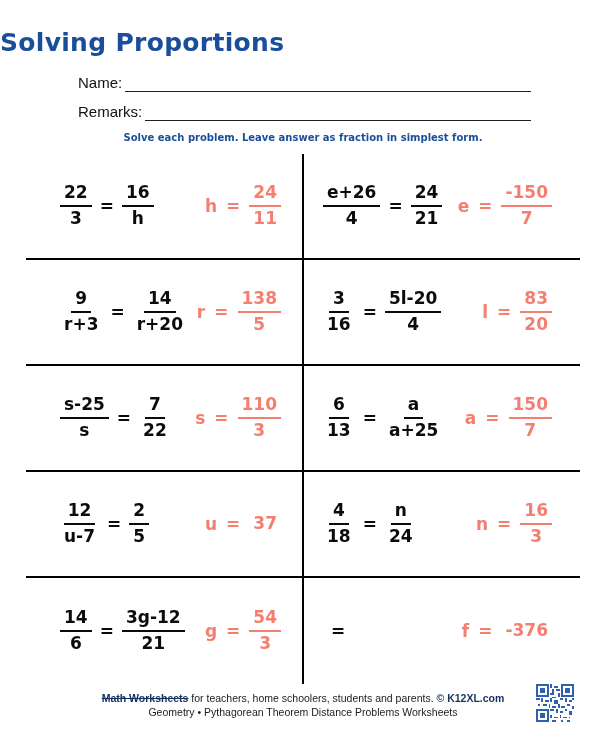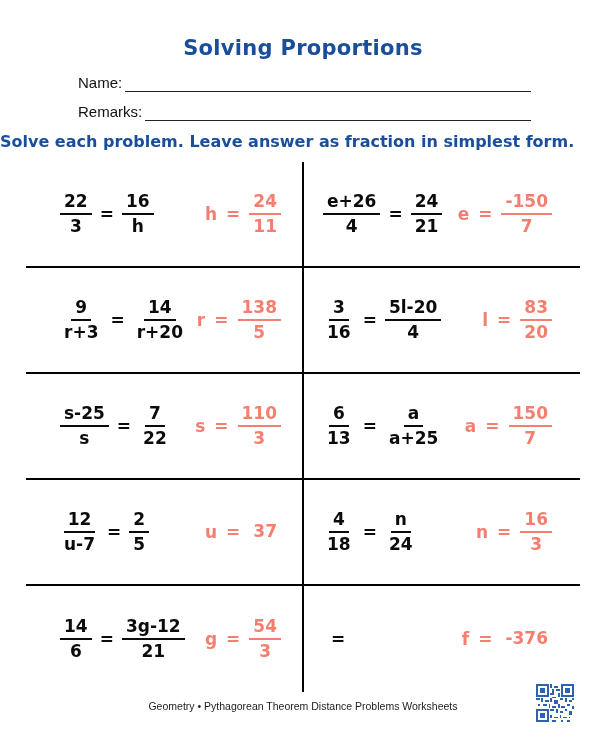--- a/index.html
+++ b/index.html
@@ -12,40 +12,40 @@
   html, body { margin: 0; padding: 0; }
   body {
     width: 606px; height: 750px;
     background: #ffffff;
     position: relative;
     font-family: "Liberation Sans", sans-serif;
     color: var(--ink);
     overflow: hidden;
   }
   .title {
-    text-align: center;
     font-family: "DejaVu Sans", sans-serif;
     font-weight: 800;
-    font-size: 21px;
+    font-size: 25px;
     color: var(--blue);
-    margin-top: 36px;
+    margin-top: 28px;
     letter-spacing: 0.3px;
   }
   .field-row {
     display: flex;
     align-items: flex-end;
     margin: 11px 75px 0 78px;
     font-size: 15px;
   }
   .field-row .label { white-space: nowrap; padding-right: 3px; padding-bottom: 1px; }
   .field-row .line { flex: 1; border-bottom: 1.5px solid #222; height: 15px; }
   .instruction {
+    text-align: center;
     font-family: "DejaVu Sans", sans-serif;
     font-weight: bold;
-    font-size: 16px;
+    font-size: 10px;
     color: var(--blue);
     margin-top: 11px;
   }
   .grid {
     position: relative;
     margin: 11px 26px 0 26px;
     height: 530px;
   }
   .vline {
     position: absolute;
@@ -328,20 +328,21 @@
         <span class="eq">=</span>
         <span class="frac plain">
             <span class="num">-376</span>
           </span>
       </div>
     </div>
   </div>
 </div>
 
 <div class="footer">
+  <div><span class="b strike">Math Worksheets</span><span> for teachers, home schoolers, students and parents. </span><span class="b">© K12XL.com</span></div>
   <div class="footer-line2">Geometry • Pythagorean Theorem Distance Problems Worksheets</div>
 </div>
 
 <svg class="qr" viewBox="0 0 21 21" shape-rendering="crispEdges" aria-hidden="true">
   <g fill="#2f62ae">
     <rect x="0" y="0" width="7" height="7"></rect>
       <rect x="1" y="1" width="5" height="5" fill="#ffffff"></rect>
       <rect x="2" y="2" width="3" height="3"></rect>
     <rect x="14" y="0" width="7" height="7"></rect>
       <rect x="15" y="1" width="5" height="5" fill="#ffffff"></rect>

